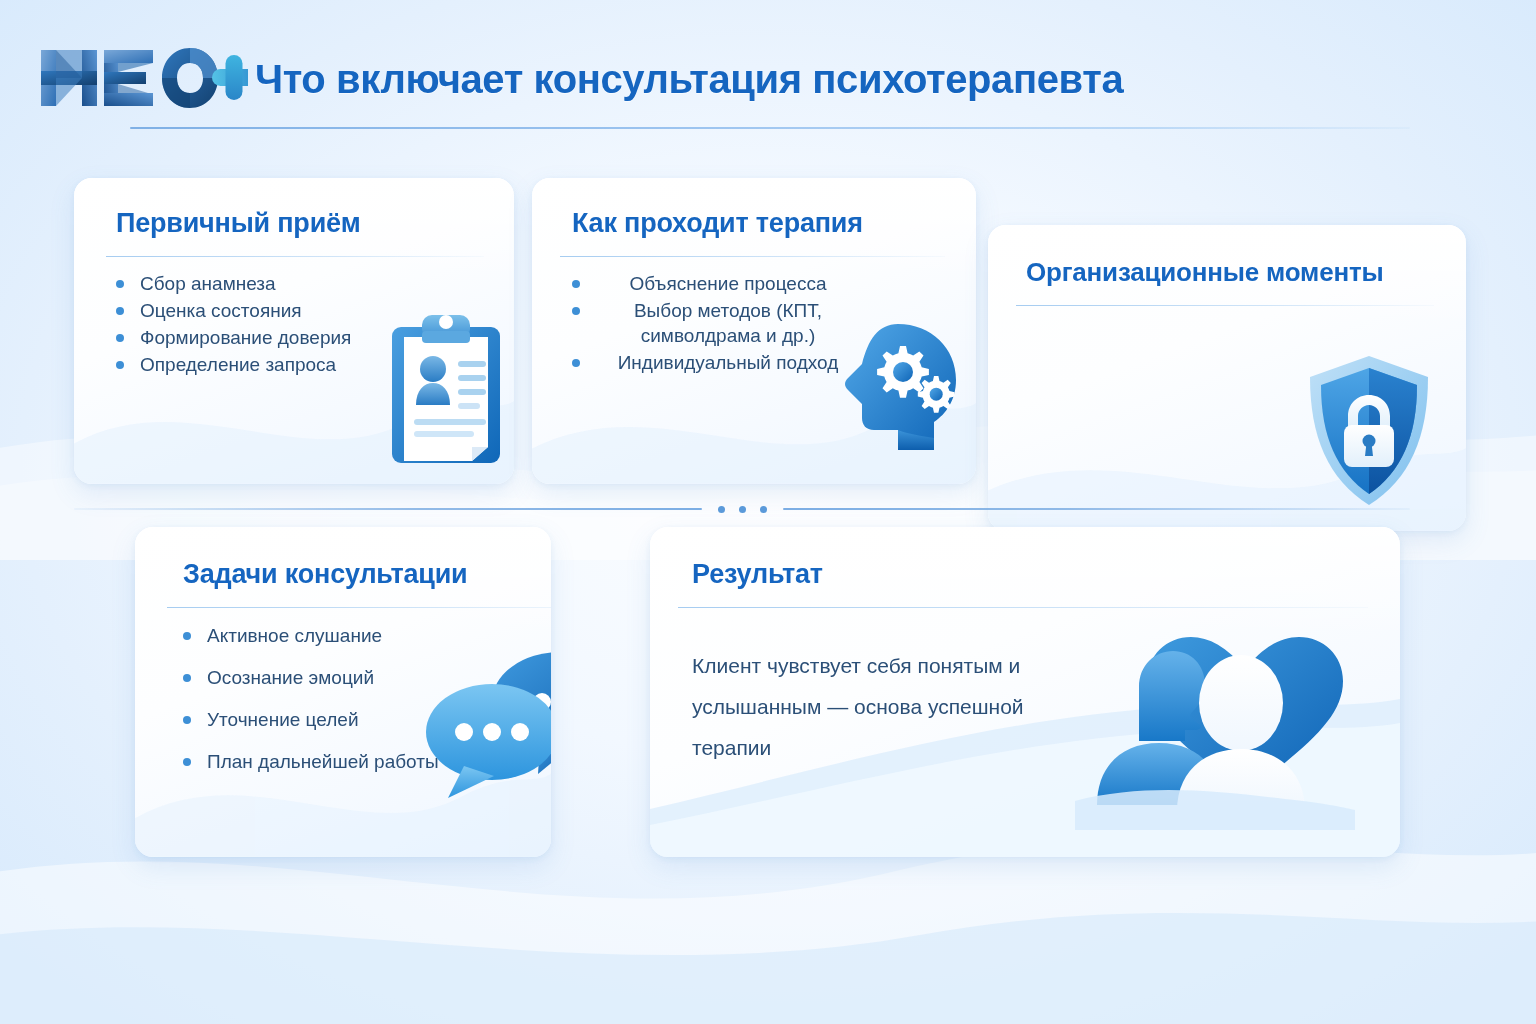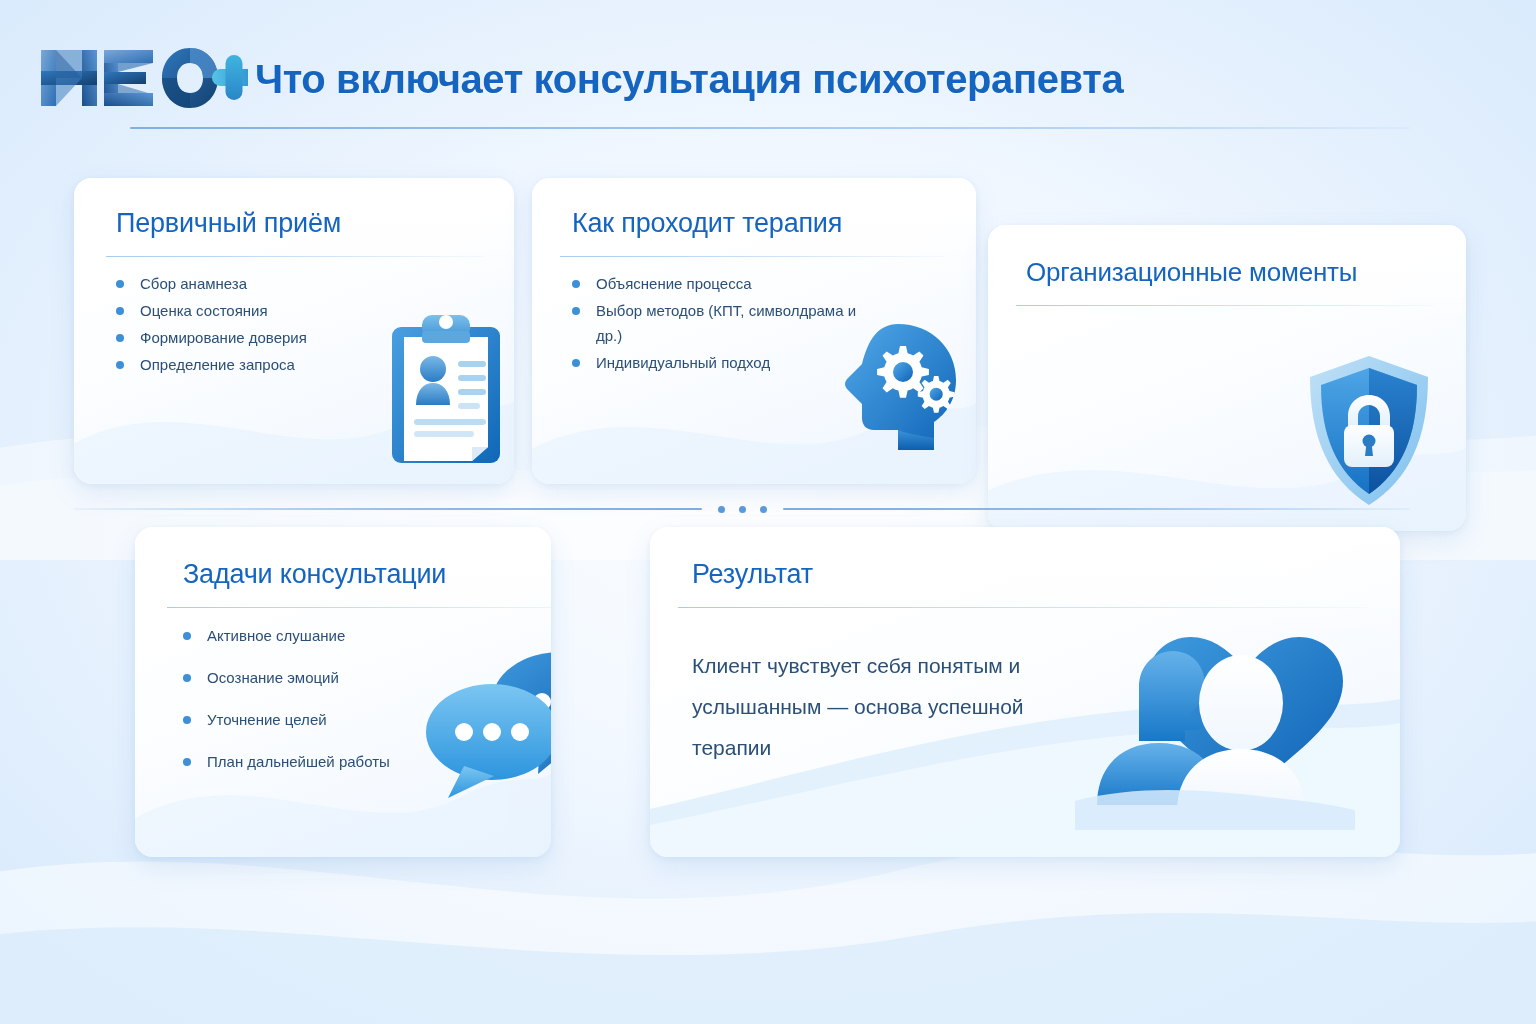--- a/index.html
+++ b/index.html
@@ -96,62 +96,62 @@
     position: absolute;
     left: 0; right: 0; bottom: 0;
     height: 46%;
     pointer-events: none;
     opacity: 0.75;
   }
   .card-curve svg { width: 100%; height: 100%; display: block; }
 
   .card-title {
     position: absolute;
-    font-weight: 400;
+    font-weight: 700;
     color: #1565c0;
     white-space: nowrap;
     letter-spacing: -0.2px;
   }
   .card-rule {
     position: absolute;
     height: 1px;
     background: linear-gradient(to right, rgba(150,195,238,0.85) 0%, rgba(170,207,242,0.55) 60%, rgba(200,225,246,0.12) 100%);
   }
 
   .bullets {
     position: absolute;
     margin: 0;
     padding: 0;
     list-style: none;
   }
   .bullets li {
     position: relative;
     padding-left: 26px;
     color: #2b4f77;
-    font-size: 15px;
+    font-size: 19px;
     line-height: 25px;
   }
   .bullets li + li { margin-top: 2px; }
   .bullets li .dot {
     position: absolute;
     left: 2px;
     top: 9px;
     width: 8px;
     height: 8px;
     border-radius: 50%;
     background: #3d8fd6;
   }
 
   
   #card-1 { left: 74px;  top: 178px; width: 440px; height: 306px; }
   #card-1 .card-title { left: 42px; top: 30px; font-size: 27px; }
   #card-1 .card-rule  { left: 32px; top: 78px; width: 378px; }
   #card-1 .bullets    { left: 40px; top: 93px; width: 330px; }
 
-  #card-2 { left: 532px; top: 178px; width: 444px; height: 306px; }
+  #card-2 { left: 532px; top: 178px; width: 444px; height: 306px; text-align: center; }
   #card-2 .card-title { left: 40px; top: 30px; font-size: 27px; }
   #card-2 .card-rule  { left: 28px; top: 78px; width: 385px; }
   #card-2 .bullets    { left: 38px; top: 93px; width: 290px; }
 
   #card-3 { left: 988px; top: 178px; width: 478px; height: 306px; margin-top: 47px; }
   #card-3 .card-title { left: 38px; top: 32px; font-size: 26px; }
   #card-3 .card-rule  { left: 28px; top: 80px; width: 418px; }
   #card-3 .bullets    { left: 36px; top: 96px; width: 320px; }
   #card-3 .bullets li + li { margin-top: 16px; }
 

